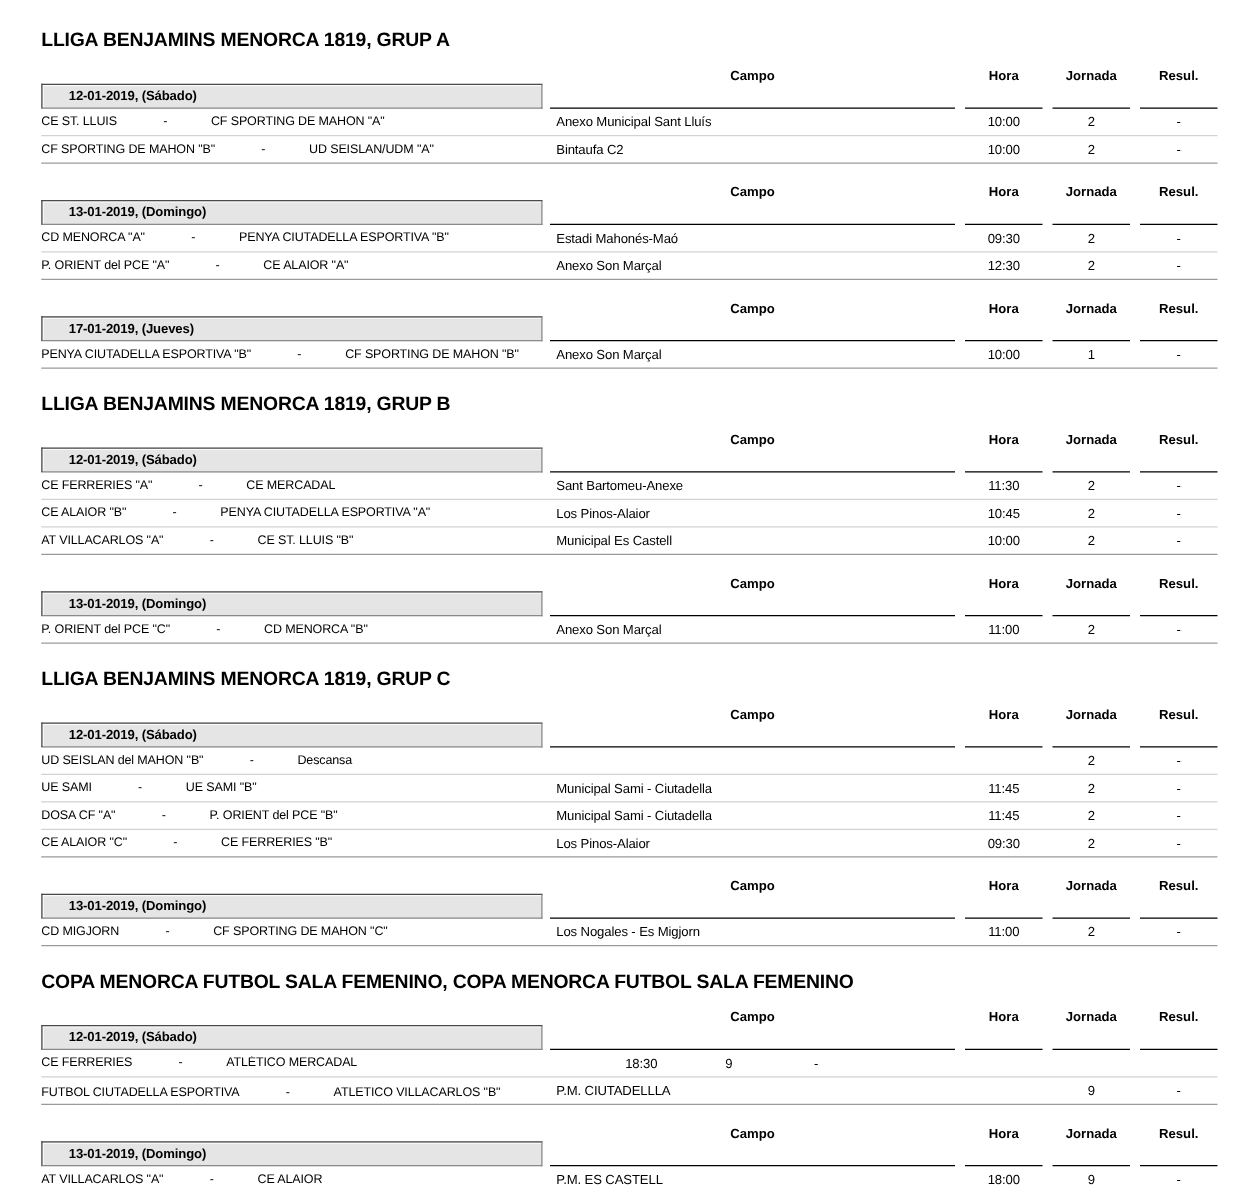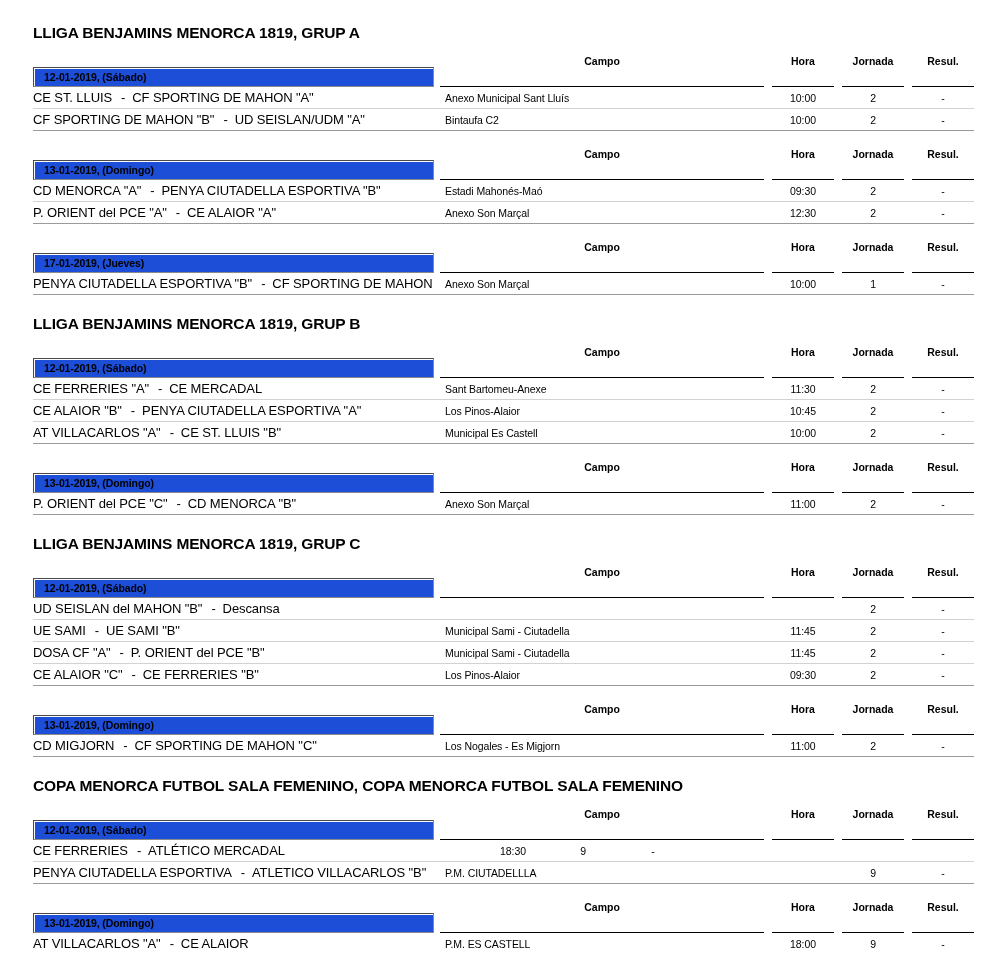--- a/index.html
+++ b/index.html
@@ -38,26 +38,26 @@
   .date-block { margin-bottom: 17px; }
 
   .block-head {
     display: flex;
     align-items: flex-end;
     width: 941px;
   }
   .date-box {
     width: 435px;
     box-sizing: border-box;
-    background: #1d4ed8;
+    background: #e5e5e5;
     border: 1px solid #4a4a4a;
     border-right-color: #8a8a8a;
     border-bottom-color: #8a8a8a;
     box-shadow: inset 1px 1px 0 #fbfbfb;
-    padding: 3px 0 3px 10px;
+    padding: 3px 0 3px 21px;
     font-size: 10.5px;
     font-weight: bold;
     letter-spacing: -0.1px;
     white-space: nowrap;
     color: #000;
   }
   .head-cols {
     display: flex;
     align-items: flex-end;
     margin-left: 6px;
@@ -81,26 +81,27 @@
   .row {
     display: flex;
     align-items: center;
     height: 21px;
     border-bottom: 1px solid #d2d2d2;
   }
   .row.last { border-bottom: 1px solid #9a9a9a; }
 
   .cell-match {
     width: 435px;
-    font-size: 13px;
+    font-size: 10px;
     letter-spacing: -0.1px;
     white-space: nowrap;
     display: flex;
-    align-items: flex-start;
+    align-items: flex-end;
     overflow: hidden;
+    gap: 28px;
   }
   .team-home { }
   .vs { margin: 0 7px 0 9px; }
   .team-away { }
 
   .badge {
     display: inline-block;
     width: 13px;
     height: 13px;
     margin-left: 13px;
@@ -435,21 +436,21 @@
                 <span class="team-away">ATLÉTICO MERCADAL</span>
               </div>
               <div class="cells-right">
                 <div class="cell cell-hora">18:30</div>
                 <div class="cell cell-jornada">9</div>
                 <div class="cell cell-resul">-</div>
               </div>
             </div>
             <div class="row last">
               <div class="cell-match">
-                <span class="team-home">PENYA CIUTADELLA ESPORTIVA</span>
+                <span class="team-home">FUTBOL CIUTADELLA ESPORTIVA</span>
                 <span class="vs">-</span>
                 <span class="team-away">ATLETICO VILLACARLOS "B"</span>
                 <span class="badge">
                   <svg width="11" height="11" viewBox="0 0 11 11" aria-hidden="true">
                     <path d="M5.5 1.6 L8.1 8.6 L6.6 8.6 L6.1 7.1 L4.9 7.1 L4.4 8.6 L2.9 8.6 Z" fill="#ffffff"></path>
                     <rect x="3.0" y="9.1" width="5.0" height="0.9" fill="#ffffff"></rect>
                   </svg>
                 </span>
               </div>
               <div class="cells-right">

